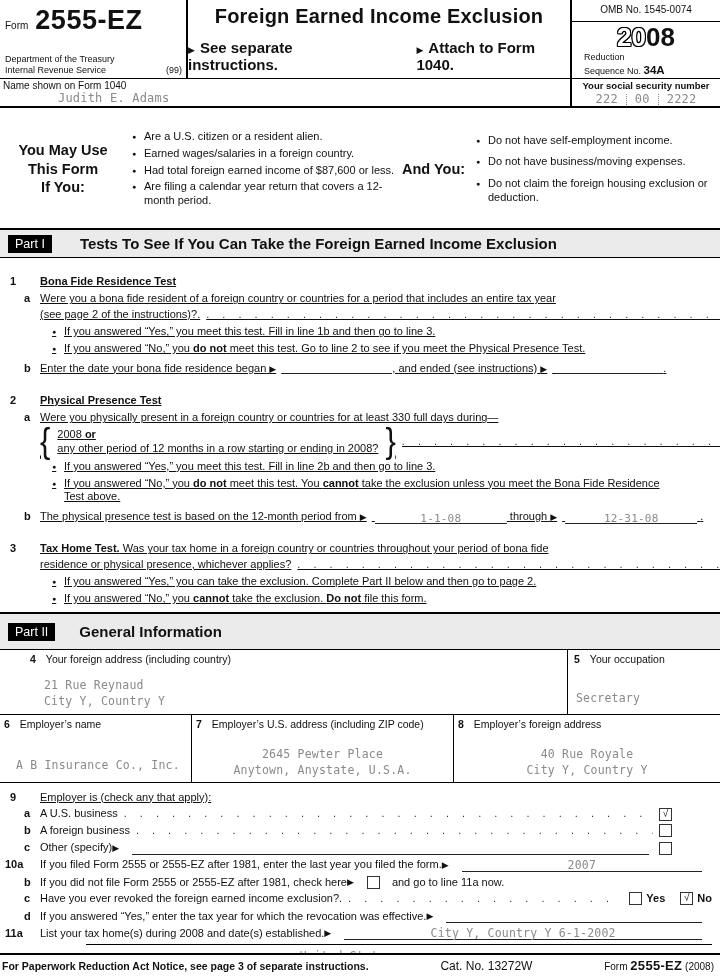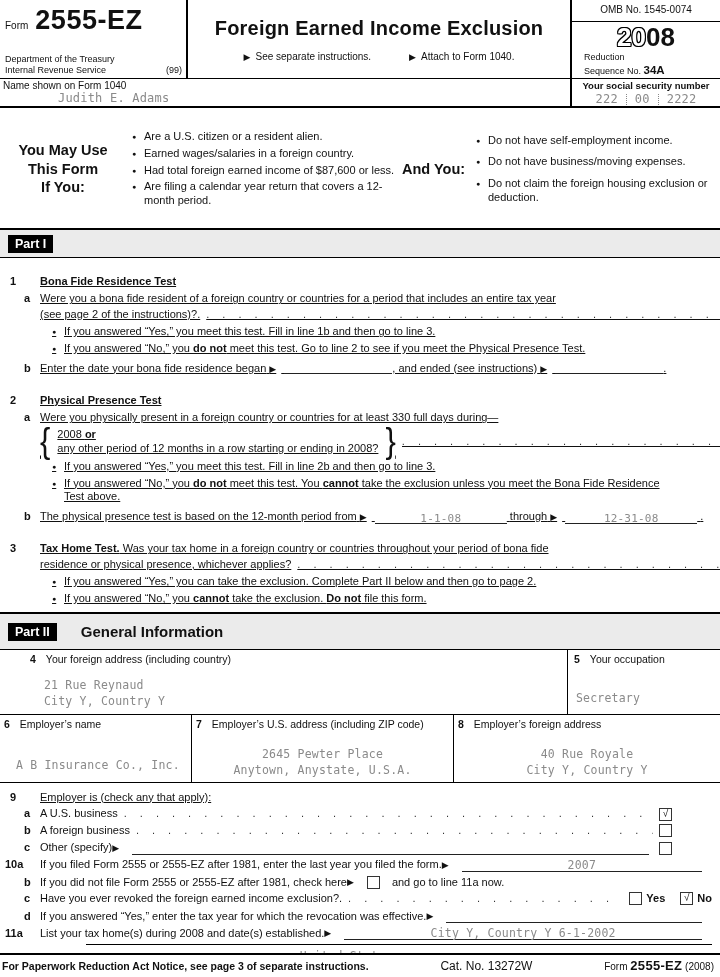--- a/index.html
+++ b/index.html
@@ -8,21 +8,21 @@
   
   .hdr{display:flex;height:78px;box-sizing:border-box;}
   .hdr-left{width:188px;border-right:2px solid #000;padding:5px 4px 0 5px;box-sizing:border-box;display:flex;flex-direction:column;}
   .form-no-line{display:flex;align-items:baseline;gap:7px;}
   .form-word{font-size:10px;}
   .form-no{font-size:27px;font-weight:bold;letter-spacing:.5px;}
   .dept{font-size:9px;margin-top:auto;padding-bottom:2px;line-height:1.2;}
   .dept2{display:flex;justify-content:space-between;}
   .hdr-center{flex:1;display:flex;flex-direction:column;align-items:center;justify-content:center;gap:11px;}
   .title{font-size:20px;font-weight:bold;letter-spacing:.2px;}
-  .subline{display:flex;gap:38px;font-weight:normal;font-size:10px;}
+  .subline{display:flex;gap:38px;font-weight:bold;font-size:15px;}
   .arrow::before{content:"▶";font-size:9px;margin-right:5px;}
   .hdr-right{width:150px;border-left:2px solid #000;box-sizing:border-box;text-align:center;display:flex;flex-direction:column;}
   .omb{font-size:10px;padding:4px 0 6px;border-bottom:1px solid #000;}
   .year{font-size:26px;font-weight:bold;line-height:1;padding-top:2px;}
   .y20{color:#fff;text-shadow:-1px -1px 0 #000,1px -1px 0 #000,-1px 1px 0 #000,1px 1px 0 #000,-1px 0 0 #000,1px 0 0 #000,0 -1px 0 #000,0 1px 0 #000;}
   .att{font-size:9px;text-align:left;padding:2px 0 0 12px;line-height:1.25;}
   .seq{font-size:11.5px;font-weight:bold;}
 
   
   .name-row{display:flex;border-top:1.5px solid #000;border-bottom:2.5px solid #000;height:30px;box-sizing:border-box;}
@@ -42,21 +42,21 @@
   .elig-left .b-row{margin:3px 0;}
   .elig-and{width:74px;font-size:14.5px;font-weight:bold;align-self:center;padding-left:2px;}
   .elig-right{flex:1;align-self:center;}
   .elig-right .b-row{margin:8px 0;}
   .b-row{display:flex;line-height:1.25;}
   .b-marker{width:12px;flex:none;}
   .b-marker::before{content:"●";font-size:7px;position:relative;top:-1px;}
 
   
   .part-band{border-top:2.5px solid #000;border-bottom:1.5px solid #000;background:#ebebeb;height:30px;display:flex;align-items:center;box-sizing:border-box;}
-  .part-label{background:#000;color:#fff;font-weight:bold;font-size:12.5px;padding:2px 7px;margin-left:8px;flex:none;}
+  .part-label{background:#000;color:#fff;font-weight:normal;font-size:12.5px;padding:2px 7px;margin-left:8px;flex:none;}
   .part-title{font-weight:bold;font-size:15px;margin-left:28px;}
   .band2{height:38px;}
   .band2 .part-title{margin-left:24px;}
 
   
   .line{display:flex;margin:2px 0;}
   .ln-num{width:22px;font-weight:bold;padding-left:8px;box-sizing:border-box;flex:none;}
   .ln-num10{width:38px;font-weight:bold;padding-left:3px;box-sizing:border-box;flex:none;}
   .ln-letter{width:16px;font-weight:bold;flex:none;}
   .ln-text{flex:1;text-decoration:underline;}
@@ -199,20 +199,21 @@
         </div>
       <div class="b-row">
           <span class="b-marker"></span>
           <span>Do not claim the foreign housing exclusion or deduction.</span>
         </div>
     </div>
   </div>
 
   <div class="part-band">
     <span class="part-label">Part I</span>
+    <span class="part-title">Tests To See If You Can Take the Foreign Earned Income Exclusion</span>
   </div>
 
   <div class="part1-body">
 
     <div class="line">
       <span class="ln-num">1</span>
       <span class="ln-letter"></span>
       <div class="ln-text heading">Bona Fide Residence Test</div>
     </div>
     <div class="line">

